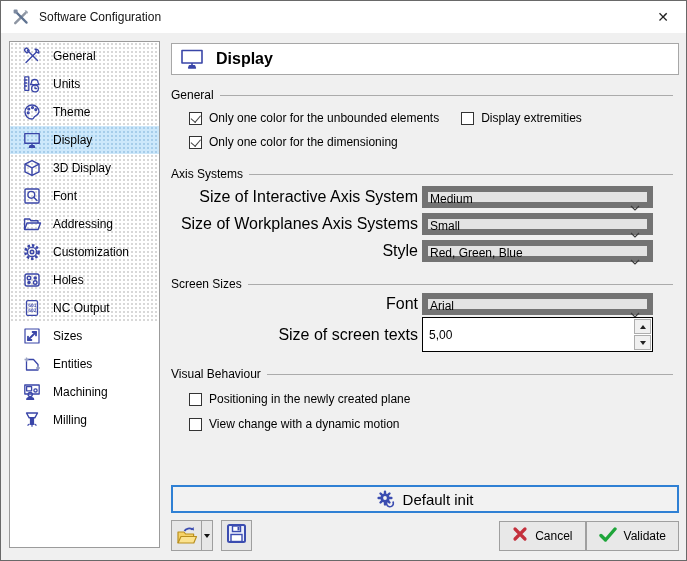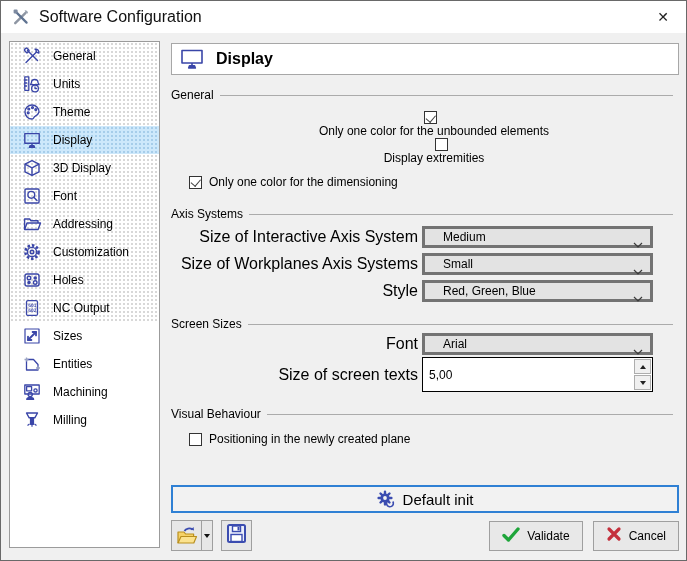--- a/index.html
+++ b/index.html
@@ -6,21 +6,21 @@
   *{box-sizing:border-box;}
   #window{
     position:relative;width:687px;height:561px;background:#ffffff;
     border:1px solid #696969;font-family:"Liberation Sans",sans-serif;
     overflow:hidden;
   }
   
   .titlebar{position:absolute;top:0;left:0;right:0;height:32px;background:#ffffff;
     display:flex;align-items:center;}
   .app-icon{margin-left:11px;width:18px;height:18px;flex:0 0 auto;}
-  .win-title{margin-left:9px;font-size:16px;color:#111;}
+  .win-title{margin-left:9px;font-size:12px;color:#111;}
   .close-btn{position:absolute;right:0;top:0;width:46px;height:31px;display:flex;
     align-items:center;justify-content:center;font-size:14px;color:#222;cursor:default;}
   
   .client{position:absolute;top:32px;left:0;right:0;bottom:0;background:#f0f0f0;}
   
   .sidebar{position:absolute;left:8px;top:8px;width:151px;height:507px;background:#fff;
     border:1px solid #9b9b9b;overflow:hidden;}
   .side-item{height:28px;display:flex;align-items:center;padding-left:9px;font-size:12px;color:#000;}
   .side-item.dotted{background-image:radial-gradient(#d8d8d8 0.8px,transparent 0.9px);
     background-size:4px 4px;}
@@ -35,38 +35,38 @@
   .header-title{margin-left:12px;font-size:16px;font-weight:bold;color:#000;}
   .group-head{display:flex;align-items:center;font-size:12px;color:#000;}
   .group-head .gline{flex:1;height:1px;background:#ababab;margin-left:6px;margin-right:6px;}
   .cb-row{display:flex;align-items:center;margin-left:18px;font-size:12px;color:#000;}
   .cb{width:13px;height:13px;border:1px solid #333;background:#fff;position:relative;
     flex:0 0 auto;margin-right:7px;}
   .cb.checked::after{content:"";position:absolute;left:2.5px;top:0.5px;width:4.5px;height:7.5px;
     border-right:1.7px solid #424242;border-bottom:1.7px solid #424242;transform:rotate(40deg);}
   .form-row{display:flex;align-items:center;}
   .form-label{width:251px;text-align:right;padding-right:4px;font-size:16px;color:#000;}
-  .combo{width:231px;height:22px;background:#e3e3e3;border:3px solid #737373;display:flex;
-    align-items:center;padding-left:18px;font-size:12px;color:#000;position:relative;}
+  .combo{width:231px;height:22px;background:#e3e3e3;border:6px solid #737373;display:flex;
+    padding-left:2px;font-size:12px;color:#000;position:relative;}
   .combo .chev{position:absolute;right:7px;top:8px;}
   .spin{width:231px;height:35px;background:#fff;border:1px solid #000000;position:relative;}
   .spin-input{position:absolute;left:0;top:0;bottom:0;width:208px;border:none;outline:none;
     padding-left:6px;font-size:12px;font-family:"Liberation Sans",sans-serif;background:transparent;}
   .spin-btns{position:absolute;right:1px;top:1px;bottom:1px;width:17px;display:flex;
     flex-direction:column;}
   .spin-btn{flex:1;background:#f0f0f0;border:1px solid #adadad;display:flex;align-items:center;
     justify-content:center;padding:0;}
   .spin-btn + .spin-btn{margin-top:1px;}
   .tri-up{width:0;height:0;border-left:3.5px solid transparent;border-right:3.5px solid transparent;
     border-bottom:4px solid #222;}
   .tri-down{width:0;height:0;border-left:3.5px solid transparent;border-right:3.5px solid transparent;
     border-top:4px solid #222;}
   
   .g-general{margin-top:13px;}
-  .g-general .cb-row1{margin-top:9px;flex-direction:column;}
+  .g-general .cb-row1{margin-top:9px;}
   .g-general .cb-row2{margin-top:10px;}
   .g-axis{margin-top:18px;}
   .g-axis .form-row{margin-top:5px;}
   .g-axis .form-row:first-of-type{margin-top:8px;}
   .g-screen{margin-top:15px;}
   .g-screen .form-row{margin-top:2px;}
   .g-screen .form-row:first-of-type{margin-top:8px;}
   .g-visual{margin-top:15px;}
   .g-visual .cb-row1{margin-top:11px;}
   .g-visual .cb-row2{margin-top:11px;}
@@ -381,20 +381,24 @@
 
       <div class="group g-visual">
         <div class="group-head">
           <span>Visual Behaviour</span>
           <span class="gline"></span>
         </div>
         <div class="cb-row cb-row1">
           <span class="cb"></span>
           <span>Positioning in the newly created plane</span>
         </div>
+        <div class="cb-row cb-row2">
+          <span class="cb"></span>
+          <span>View change with a dynamic motion</span>
+        </div>
       </div>
 
     </div>
 
     <div class="default-init">
       <span class="gico">
         <svg width="18" height="18" viewBox="0 0 18 18">
           <g fill="#3b4cb0">
             <circle cx="8" cy="8" r="4.6"></circle>
             <g stroke="#3b4cb0" stroke-width="2.4" stroke-linecap="round">
@@ -431,34 +435,34 @@
             <rect x="2" y="2" width="17" height="17" rx="1.5" fill="#e9edfb" stroke="#3b4cb0" stroke-width="2"></rect>
             <rect x="6.5" y="3" width="8" height="5.5" fill="#ffffff" stroke="#3b4cb0" stroke-width="1.4"></rect>
             <rect x="11.5" y="4" width="2" height="3.4" fill="#3b4cb0"></rect>
             <rect x="5" y="11.5" width="11" height="7" fill="#ffffff" stroke="#3b4cb0" stroke-width="1.4"></rect>
           </svg>
         </span>
       </div>
 
       <div class="spacer"></div>
 
+      <button class="action-btn cancel-btn">
+        <span>
+          <svg width="16" height="16" viewBox="0 0 16 16">
+            <path d="M3 3 L13 13 M13 3 L3 13" fill="none" stroke="#c4303c" stroke-width="3.2" stroke-linecap="round"></path>
+          </svg>
+        </span>
+        <span>Cancel</span>
+      </button>
+
       <button class="action-btn validate-btn">
         <span>
           <svg width="18" height="15" viewBox="0 0 18 15">
             <path d="M2 8.5 L6.5 13 L16 2" fill="none" stroke="#1ea53a" stroke-width="3.4" stroke-linecap="round" stroke-linejoin="round"></path>
           </svg>
         </span>
         <span>Validate</span>
       </button>
 
-      <button class="action-btn cancel-btn">
-        <span>
-          <svg width="16" height="16" viewBox="0 0 16 16">
-            <path d="M3 3 L13 13 M13 3 L3 13" fill="none" stroke="#c4303c" stroke-width="3.2" stroke-linecap="round"></path>
-          </svg>
-        </span>
-        <span>Cancel</span>
-      </button>
-
     </div>
 
   </div>
 </div>
 
 </body></html>

